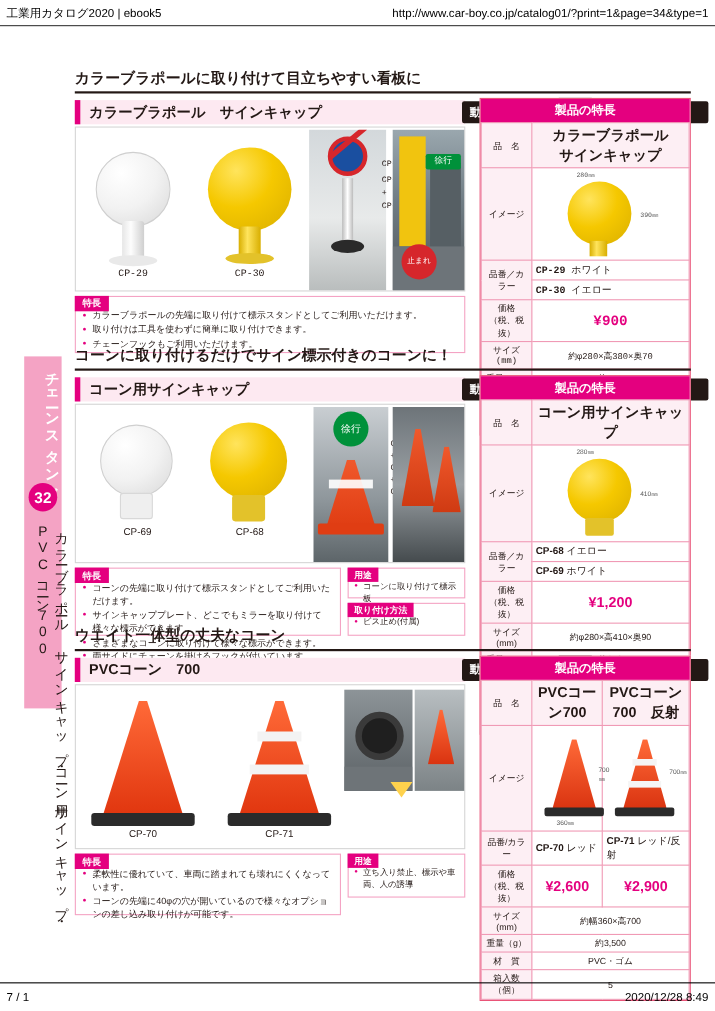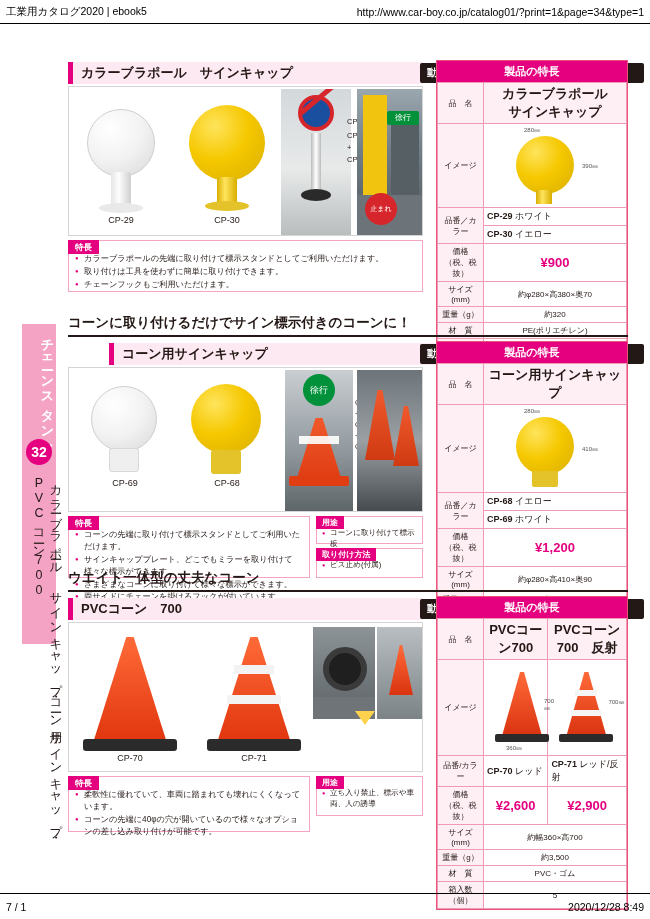--- a/index.html
+++ b/index.html
@@ -179,22 +179,23 @@
 
 <div class="page">
 
   <div class="side-tab">
     <div class="vtext">チェーンスタンド</div>
   </div>
   <div class="side-num">32</div>
   <div class="side-title">カラーブラポール　サインキャップ・コーン用サインキャップ・PVCコーン700</div>
 
   <div class="section" style="top:38px;">
-
-    <div class="sec-body" style="height:230px;">
+    <div class="sec-head">カラーブラポールに取り付けて目立ちやすい看板に</div>
+
+    <div class="sec-body" style="height:230px;font-family:Liberation Mono, monospace;">
 
       <div class="title-bar">
         <span>カラーブラポール　サインキャップ</span>
       </div>
       <div class="movie-badge" style="left:352px; top:1px;">動画で確認！</div>
       <div class="qr" style="left:440px; top:-2px;"></div>
 
       <div class="photo-panel" style="position:absolute; left:0; top:24px; width:355px; height:150px; background:#fff;">
 
         <div class="art ball ball-white" style="left:18px; top:22px; width:68px; height:68px;"></div>
@@ -284,21 +285,21 @@
           </tr>
         </tbody>
           </table>
       </div>
     </div>
   </div>
 
   <div class="section" style="top:290px;">
     <div class="sec-head">コーンに取り付けるだけでサイン標示付きのコーンに！</div>
 
-    <div class="sec-body" style="height:240px;padding-left:41px;">
+    <div class="sec-body" style="height:240px;">
       <div class="title-bar">
         <span>コーン用サインキャップ</span>
       </div>
       <div class="movie-badge" style="left:352px; top:1px;">動画で確認！</div>
       <div class="qr" style="left:440px; top:-2px;"></div>
 
       <div class="photo-panel" style="position:absolute; left:0; top:24px; width:355px; height:145px;">
 
         <div class="art ball ball-white" style="left:22px; top:18px; width:66px; height:66px;"></div>
         <div class="art" style="left:40px; top:80px; width:30px; height:24px; background:#efefef; border:1px solid #d8d8d8; border-radius:3px;"></div>

